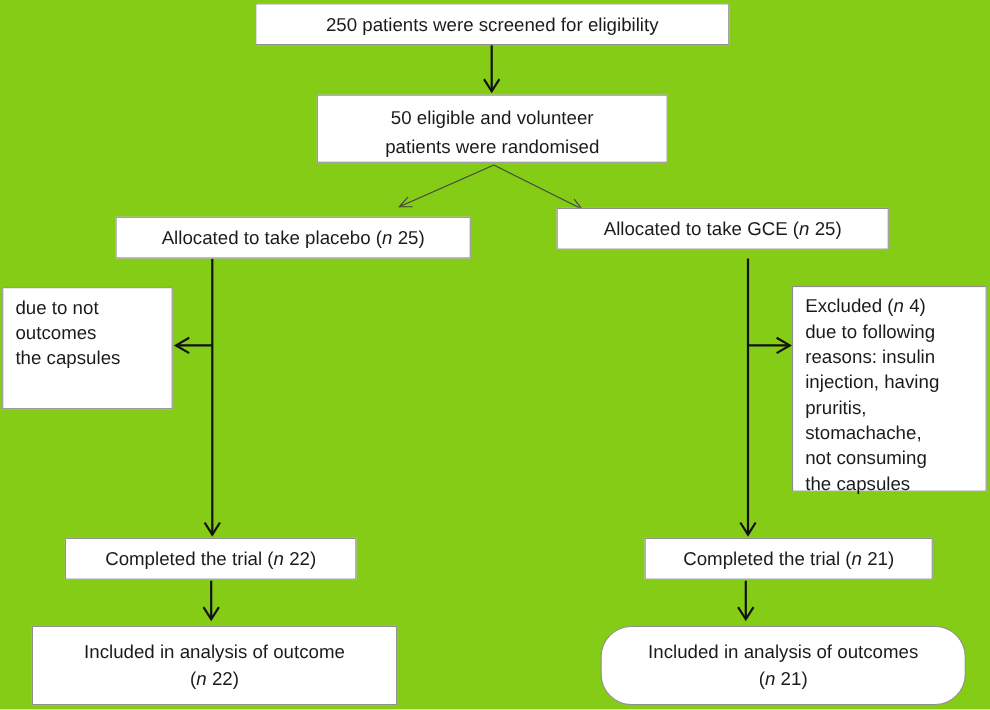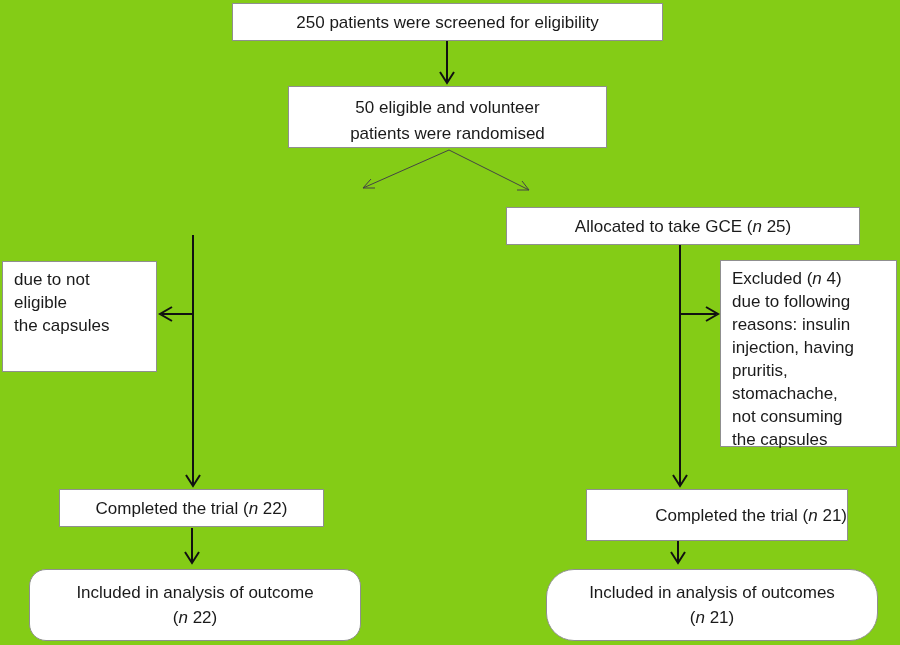--- a/index.html
+++ b/index.html
@@ -47,26 +47,26 @@
   .multiline {
     white-space: pre-line;
   }
   .box i {
     font-style: italic;
   }
   
   #box-screened       { left: 232px; top: 3px;   width: 431px; height: 38px; }
   #box-randomised     { left: 288px; top: 86px;  width: 319px; height: 62px; line-height: 26px; justify-content: flex-end; }
   #box-alloc-placebo  { left: 105px; top: 197px; width: 323px; height: 38px; }
-  #box-alloc-gce      { left: 506px; top: 207px; width: 354px; height: 38px; }
+  #box-alloc-gce      { left: 506px; top: 189px; width: 302px; height: 38px; }
   #box-excluded-left  { left: 2px;   top: 261px; width: 155px; height: 111px; }
   #box-excluded-right { left: 720px; top: 260px; width: 177px; height: 187px; }
   #box-completed-left { left: 59px;  top: 489px; width: 265px; height: 38px; }
-  #box-completed-right{ left: 586px; top: 489px; width: 262px; height: 52px; align-items: flex-end; }
-  #box-included-left  { left: 29px;  top: 569px; width: 332px; height: 72px; line-height: 25px; border-radius: 17px; }
+  #box-completed-right{ left: 586px; top: 489px; width: 262px; height: 38px; }
+  #box-included-left  { left: 29px;  top: 569px; width: 332px; height: 72px; line-height: 25px; }
   #box-included-right { left: 546px; top: 569px; width: 332px; height: 72px; line-height: 25px; border-radius: 28px; }
 </style>
 </head>
 <body>
 
 <div id="canvas">
 
   <svg id="arrows" viewBox="0 0 900 645" xmlns="http://www.w3.org/2000/svg">
 
     <g stroke="#111111" stroke-width="2" fill="none">
@@ -116,28 +116,31 @@
 
   <div class="box center" id="box-screened">
     <span>250 patients were screened for eligibility</span>
   </div>
 
   <div class="box center" id="box-randomised">
     <span class="multiline">50 eligible and volunteer
 patients were randomised</span>
   </div>
 
+  <div class="box center" id="box-alloc-placebo">
+    <span><span>Allocated to take placebo (</span><i>n</i><span> 25)</span></span>
+  </div>
 
   <div class="box center" id="box-alloc-gce">
     <span><span>Allocated to take GCE (</span><i>n</i><span> 25)</span></span>
   </div>
 
   <div class="box leftalign" id="box-excluded-left">
     <div class="multiline">due to not
-eligible
+outcomes
 the capsules</div>
   </div>
 
   <div class="box leftalign" id="box-excluded-right">
     <div><span>Excluded (</span><i>n</i><span> 4)</span></div>
     <div class="multiline">due to following
 reasons: insulin
 injection, having
 pruritis,
 stomachache,

